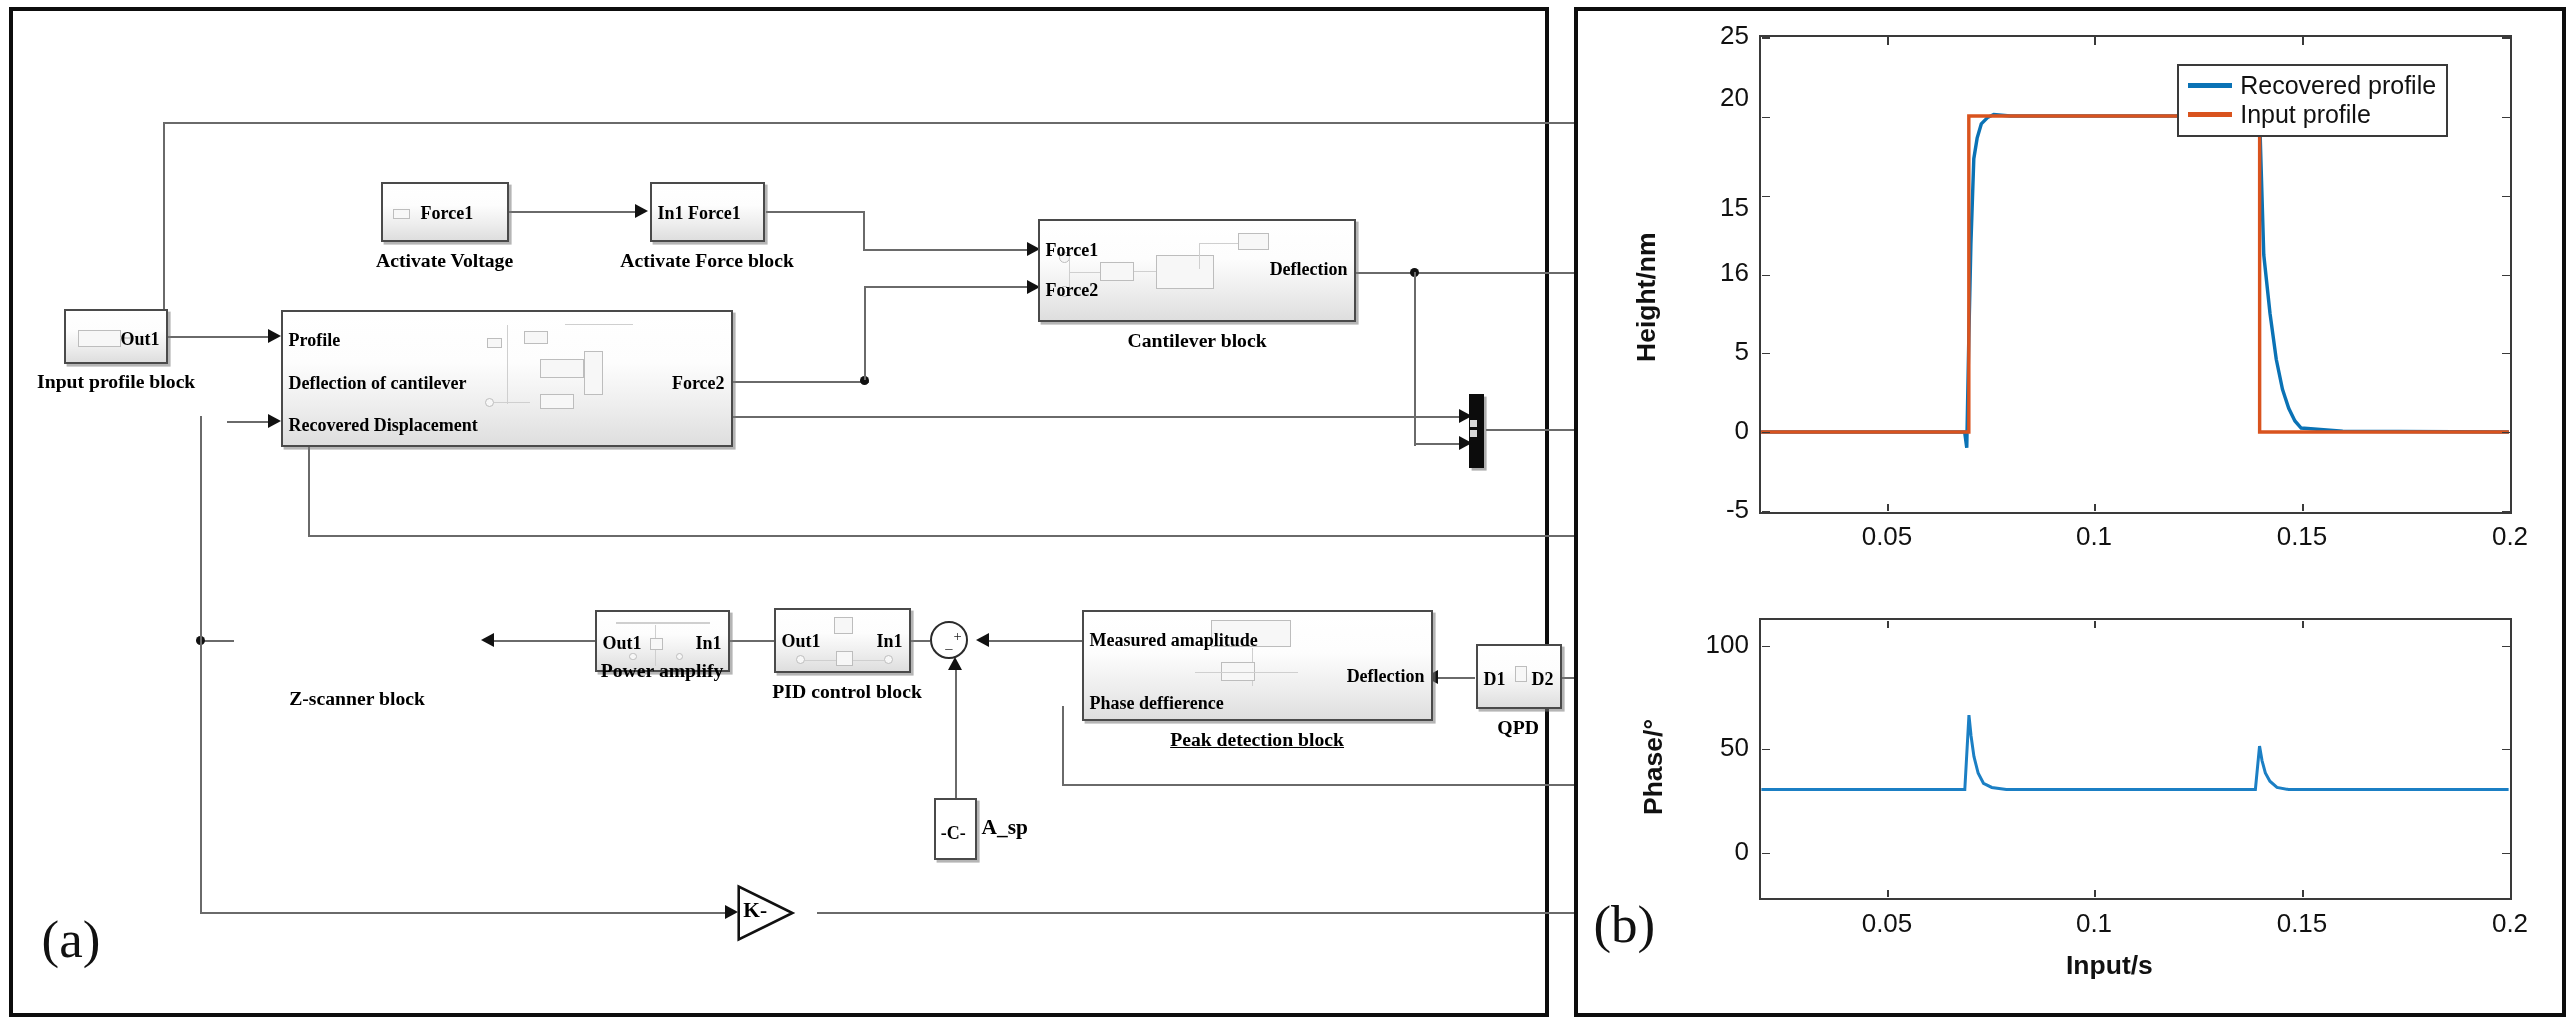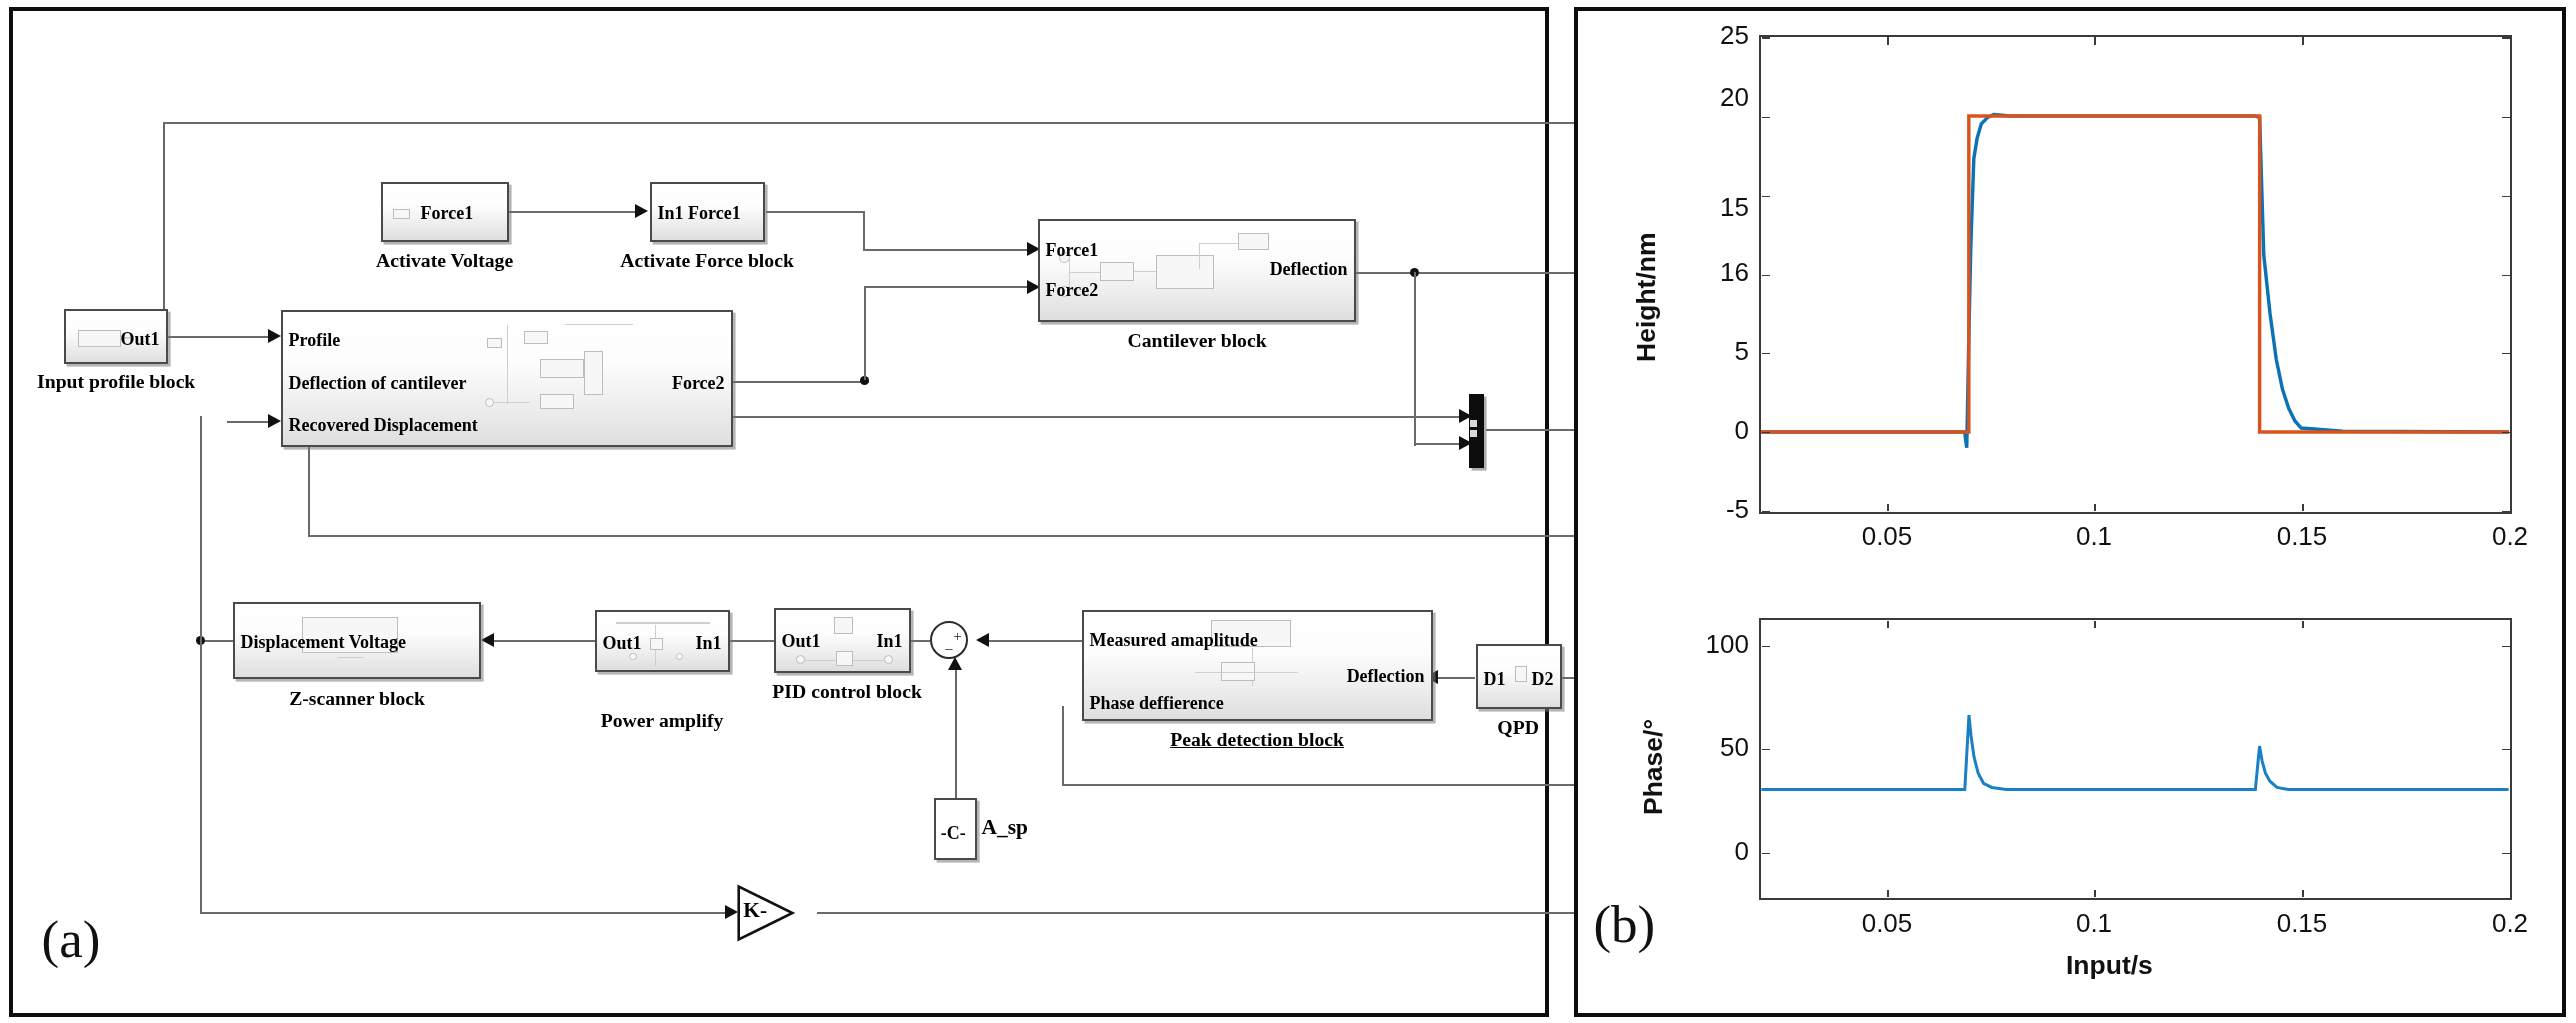--- a/index.html
+++ b/index.html
@@ -236,37 +236,32 @@
       <span class="ptxt pl" style="top:60px;">Force2</span>
       <span class="ptxt pr" style="top:39px;">Deflection</span>
     </div>
     <span class="caption" style="left:1035px;top:318px;width:299px;">Cantilever block</span>
 
     <div class="mux" style="left:1456px;top:383px;width:15.4px;height:74px;">
       <div class="slot" style="top:26px;height:6.8px;"></div>
       <div class="slot" style="top:36px;height:6.8px;"></div>
     </div>
 
-    <div class="blk" id="b-zs" style="left:220px;top:591px;width:248px;height:77px;">
-      <div class="mini" style="left:67px;top:13.7px;width:96px;height:36px;"></div>
-      <div class="miniline" style="left:103px;top:53px;width:26px;height:1.7px;"></div>
-      <span class="ptxt pl" style="top:29px;">Displacement Voltage</span>
-    </div>
     <span class="caption" style="left:216px;top:676px;width:257px;">Z-scanner block</span>
 
     <div class="blk" id="b-pa" style="left:582px;top:599px;width:135px;height:62px;">
       <div class="miniline" style="left:19px;top:10.3px;width:94px;height:1.7px;"></div>
       <div class="miniline" style="left:58px;top:13.7px;width:1.7px;height:41px;"></div>
       <div class="mini" style="left:53px;top:26px;width:13.7px;height:12px;"></div>
       <div class="mini r" style="left:32.5px;top:41px;width:7.7px;height:7.7px;"></div>
       <div class="mini r" style="left:79px;top:41px;width:7.7px;height:7.7px;"></div>
       <span class="ptxt pl" style="top:22px;">Out1</span>
       <span class="ptxt pr" style="top:22px;">In1</span>
     </div>
-    <span class="caption" style="left:551px;top:698px;width:197px;">Power amplify</span>
+    <span class="caption" style="left:551px;top:648px;width:197px;">Power amplify</span>
 
     <div class="blk" id="b-pid" style="left:761px;top:597px;width:137px;height:65px;">
       <div class="mini" style="left:58px;top:6.8px;width:19px;height:17px;"></div>
       <div class="mini" style="left:60px;top:41px;width:17px;height:15.4px;"></div>
       <div class="mini r" style="left:20.5px;top:45px;width:9.4px;height:9.4px;"></div>
       <div class="mini r" style="left:108px;top:45px;width:9.4px;height:9.4px;"></div>
       <div class="miniline" style="left:29px;top:50px;width:31px;height:1.7px;"></div>
       <div class="miniline" style="left:77px;top:50px;width:31px;height:1.7px;"></div>
       <span class="ptxt pl" style="top:22px;">Out1</span>
       <span class="ptxt pr" style="top:22px;">In1</span>
@@ -383,20 +378,30 @@
       </div>
     <div id="xlabels-top">
         <div class="xtl" style="left: 249px; top: 510px; width: 120px;">0.05</div>
         <div class="xtl" style="left: 456px; top: 510px; width: 120px;">0.1</div>
         <div class="xtl" style="left: 664px; top: 510px; width: 120px;">0.15</div>
         <div class="xtl" style="left: 872px; top: 510px; width: 120px;">0.2</div>
       </div>
 
     <span class="axlabel rot" id="ylab-top" style="left:53px;top:351px;">Height/nm</span>
 
+    <div class="legend" id="legend-top" style="left:599px;top:53px;">
+      <div class="legrow">
+        <span class="legline" id="legline-0" style="background: rgb(10, 114, 181);"></span>
+        <span class="legtxt">Recovered profile</span>
+      </div>
+      <div class="legrow">
+        <span class="legline" id="legline-1" style="background: rgb(217, 83, 30);"></span>
+        <span class="legtxt">Input profile</span>
+      </div>
+    </div>
 
     <div class="axes" id="axes-bot" style="left:181px;top:607px;width:753px;height:282px;">
       <svg id="svg-bot" width="748" height="277" viewBox="0 0 874 324" style="position:absolute;left:0;top:0;">
           <path d="M0.00,198.27 L237.92,198.27 L242.78,111.22 L245.21,135.40 L248.60,159.58 L253.46,178.93 L259.77,191.01 L269.48,195.85 L286.48,198.27 L388.44,198.27 L577.81,198.27 L582.67,147.49 L585.58,164.42 L589.46,178.93 L594.81,188.60 L603.06,195.85 L616.66,198.27 L679.78,198.27 L874.00,198.27 " fill="none" stroke="#1b7fc4" stroke-width="3.5" stroke-linejoin="miter"></path>
         </svg>
     </div>
 
     <div id="yticks-bot">
         <div class="tickL" style="left: 184px; top: 842px;"></div>
         <div class="tickR" style="left: 924px; top: 842px;"></div>

